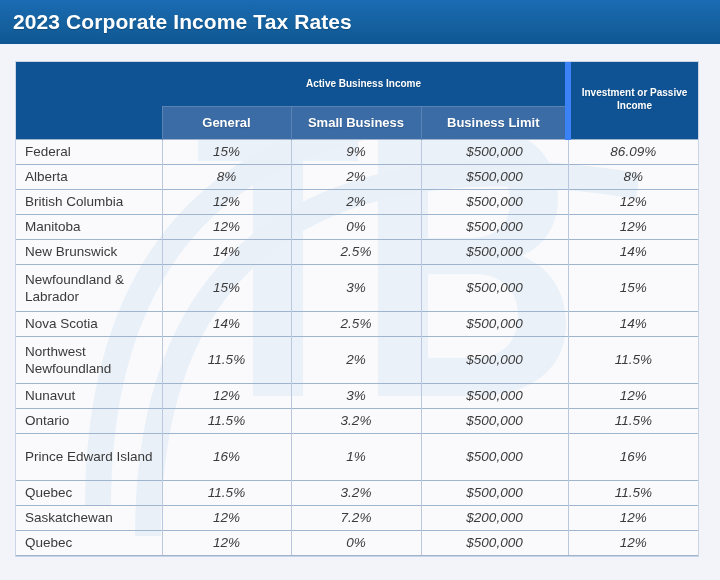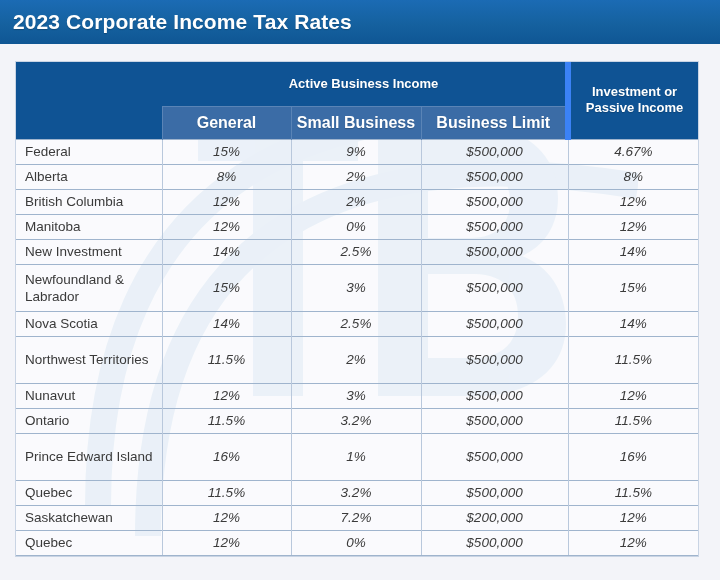--- a/index.html
+++ b/index.html
@@ -48,37 +48,37 @@
   col.c-gen  { width:129px; }
   col.c-small{ width:130px; }
   col.c-limit{ width:147px; }
   col.c-inv  { width:130px; }
 
   
   thead th{
     background:#0f5394;
     color:#ffffff;
     font-weight:bold;
-    font-size:13px;
+    font-size:10px;
     text-align:center;
     padding:0;
     border:none;
     text-shadow:0 1px 1px rgba(0,0,0,.2);
   }
   th.hdr-blank{ height:44px; }
   th.hdr-active{ height:44px; vertical-align:middle; }
   th.hdr-invest{
     height:77px; vertical-align:middle; line-height:1.28;
     border-left:6px solid #3b82f6;
   }
   tr.subhead th{
     height:33px;
     background:#3b6ca6;
     font-weight:bold;
-    font-size:16px;
+    font-size:13px;
     vertical-align:middle;
     border-left:1px solid #5a84b6;
     border-top:1px solid #5a84b6;
   }
   tr.subhead th.sub-first{ border-left:1px solid #5a84b6; }
 
   
   tbody td{
     border-top:1px solid #9fb4cd;
     border-left:1px solid #b9c8dc;
@@ -146,21 +146,21 @@
         <th>Small Business</th>
         <th>Business Limit</th>
       </tr>
     </thead>
     <tbody id="tbody">
         <tr class="r1">
           <td>Federal</td>
           <td class="num">15%</td>
           <td class="num">9%</td>
           <td class="num">$500,000</td>
-          <td class="num">4.67%</td>
+          <td class="num">86.09%</td>
         </tr>
         <tr class="r1">
           <td>Alberta</td>
           <td class="num">8%</td>
           <td class="num">2%</td>
           <td class="num">$500,000</td>
           <td class="num">8%</td>
         </tr>
         <tr class="r1">
           <td>British Columbia</td>
@@ -170,42 +170,42 @@
           <td class="num">12%</td>
         </tr>
         <tr class="r1">
           <td>Manitoba</td>
           <td class="num">12%</td>
           <td class="num">0%</td>
           <td class="num">$500,000</td>
           <td class="num">12%</td>
         </tr>
         <tr class="r1">
-          <td>New Investment</td>
+          <td>New Brunswick</td>
           <td class="num">14%</td>
           <td class="num">2.5%</td>
           <td class="num">$500,000</td>
           <td class="num">14%</td>
         </tr>
         <tr class="r2">
           <td>Newfoundland &amp; Labrador</td>
           <td class="num">15%</td>
           <td class="num">3%</td>
           <td class="num">$500,000</td>
           <td class="num">15%</td>
         </tr>
         <tr class="r1">
           <td>Nova Scotia</td>
           <td class="num">14%</td>
           <td class="num">2.5%</td>
           <td class="num">$500,000</td>
           <td class="num">14%</td>
         </tr>
         <tr class="r2">
-          <td>Northwest Territories</td>
+          <td>Northwest Newfoundland</td>
           <td class="num">11.5%</td>
           <td class="num">2%</td>
           <td class="num">$500,000</td>
           <td class="num">11.5%</td>
         </tr>
         <tr class="r1">
           <td>Nunavut</td>
           <td class="num">12%</td>
           <td class="num">3%</td>
           <td class="num">$500,000</td>

